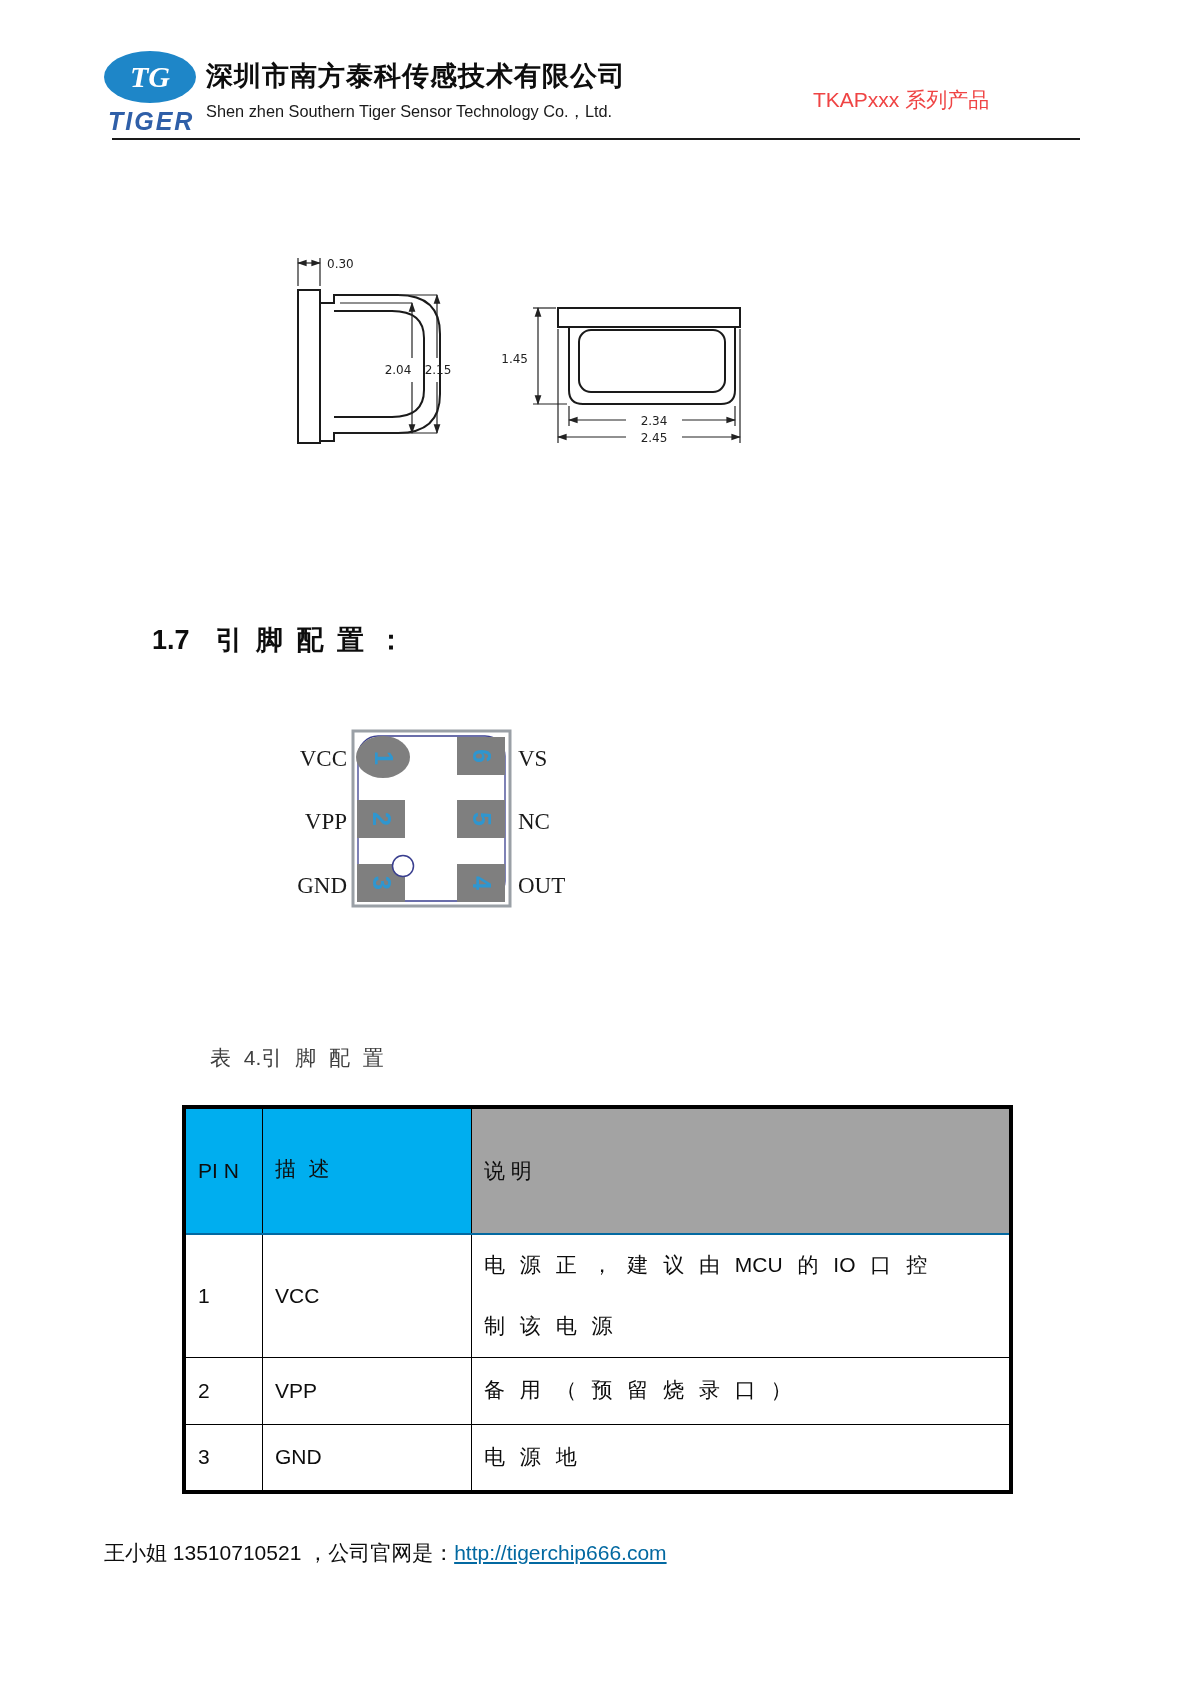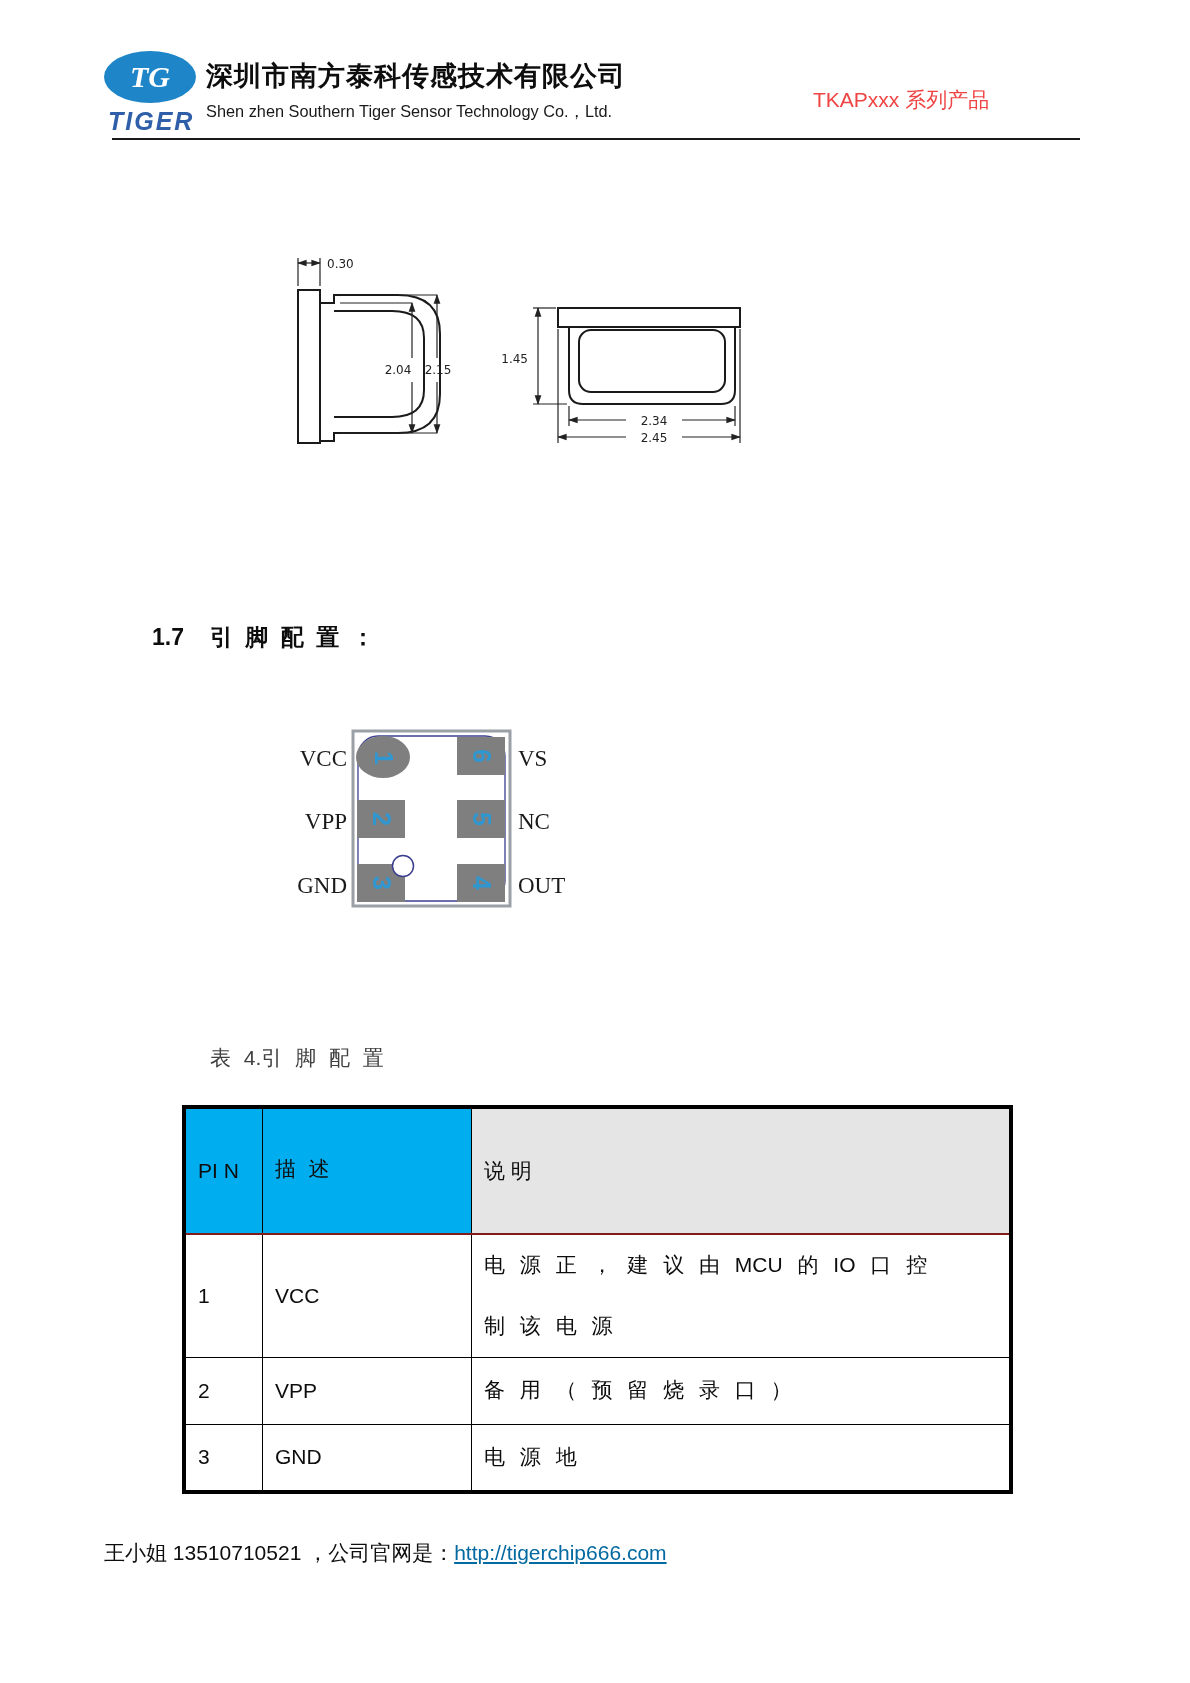--- a/index.html
+++ b/index.html
@@ -11,34 +11,34 @@
   
   .logo{position:absolute;left:100px;top:50px;width:105px;height:88px;}
   .company-cn{position:absolute;left:206px;top:58px;font-size:27px;font-weight:bold;letter-spacing:1px;color:#0d0d0d;}
   .company-en{position:absolute;left:206px;top:100px;font-size:17px;letter-spacing:0px;color:#1a1a1a;transform:scaleX(.96);transform-origin:left;}
   .product-series{position:absolute;left:813px;top:86px;font-size:21px;color:#ef4444;}
   .header-rule{position:absolute;left:112px;top:138px;width:968px;height:2px;background:#1a1a1a;}
   
   .pkg-drawing{position:absolute;left:270px;top:230px;}
   .pkg-drawing text{font-family:"DejaVu Sans","Liberation Sans",sans-serif;font-size:12px;fill:#222;}
   
-  .sec-head{position:absolute;left:152px;top:622px;font-size:23px;font-weight:bold;color:#0d0d0d;word-spacing:6px;}
+  .sec-head{position:absolute;left:152px;top:622px;font-size:27px;font-weight:bold;color:#0d0d0d;word-spacing:6px;}
   .sec-head .num{margin-right:26px;}
   
   .pin-diagram{position:absolute;left:280px;top:690px;}
   .pin-diagram .pinlbl{font-family:"Liberation Serif","DejaVu Serif",serif;font-size:23px;fill:#1a1a1a;}
   .pin-diagram .pinnum{font-family:"Liberation Sans",sans-serif;font-size:25px;font-weight:bold;fill:#2f96cf;}
   
   .tbl-caption{position:absolute;left:210px;top:1044px;font-size:21px;color:#404040;word-spacing:7px;}
   table.pin-table{
     position:absolute;left:183px;top:1106px;width:749px;
     border-collapse:collapse;table-layout:fixed;font-size:21px;color:#0d0d0d;
   }
   table.pin-table td{border:1px solid #000;vertical-align:middle;padding:0 12px;}
-  table.pin-table tr.hdr td{border-bottom:2px solid #7f1d1d;}
+  table.pin-table tr.hdr td{border-bottom:2px solid #0369a1;}
   table.pin-table{border:3px solid #000;outline:1px solid #000;}
   .col-pin{width:52px;}
   .col-desc{width:184px;font-family:Liberation Mono, monospace;}
   .col-exp{width:513px;}
   tr.hdr td{height:124px;line-height:2.7;}
   tr.r1 td{height:120px;}
   tr.r2 td{height:66px;}
   tr.r3 td{height:65px;}
   td.exp{word-spacing:9px;white-space:pre-line;line-height:2.9;}
   
@@ -161,21 +161,21 @@
     </g>
   </svg>
 
   <div class="tbl-caption">表 4.引 脚 配 置</div>
 
   <table class="pin-table">
     <tbody>
         <tr class="hdr">
       <td class="col-pin" id="hdr0" style="background: rgb(0, 174, 239);">PI N</td>
       <td class="col-desc" id="hdr1" style="background: rgb(0, 174, 239);">描 述</td>
-      <td class="col-exp" id="hdr2" style="background: #e5e5e5;">说 明</td>
+      <td class="col-exp" id="hdr2" style="background: #a3a3a3;">说 明</td>
     </tr>
     <tr class="r1">
       <td>1</td>
       <td>VCC</td>
       <td class="exp">电 源 正 ， 建 议 由 MCU 的 IO 口 控
 制 该 电 源</td>
     </tr>
     <tr class="r2">
       <td>2</td>
       <td>VPP</td>

